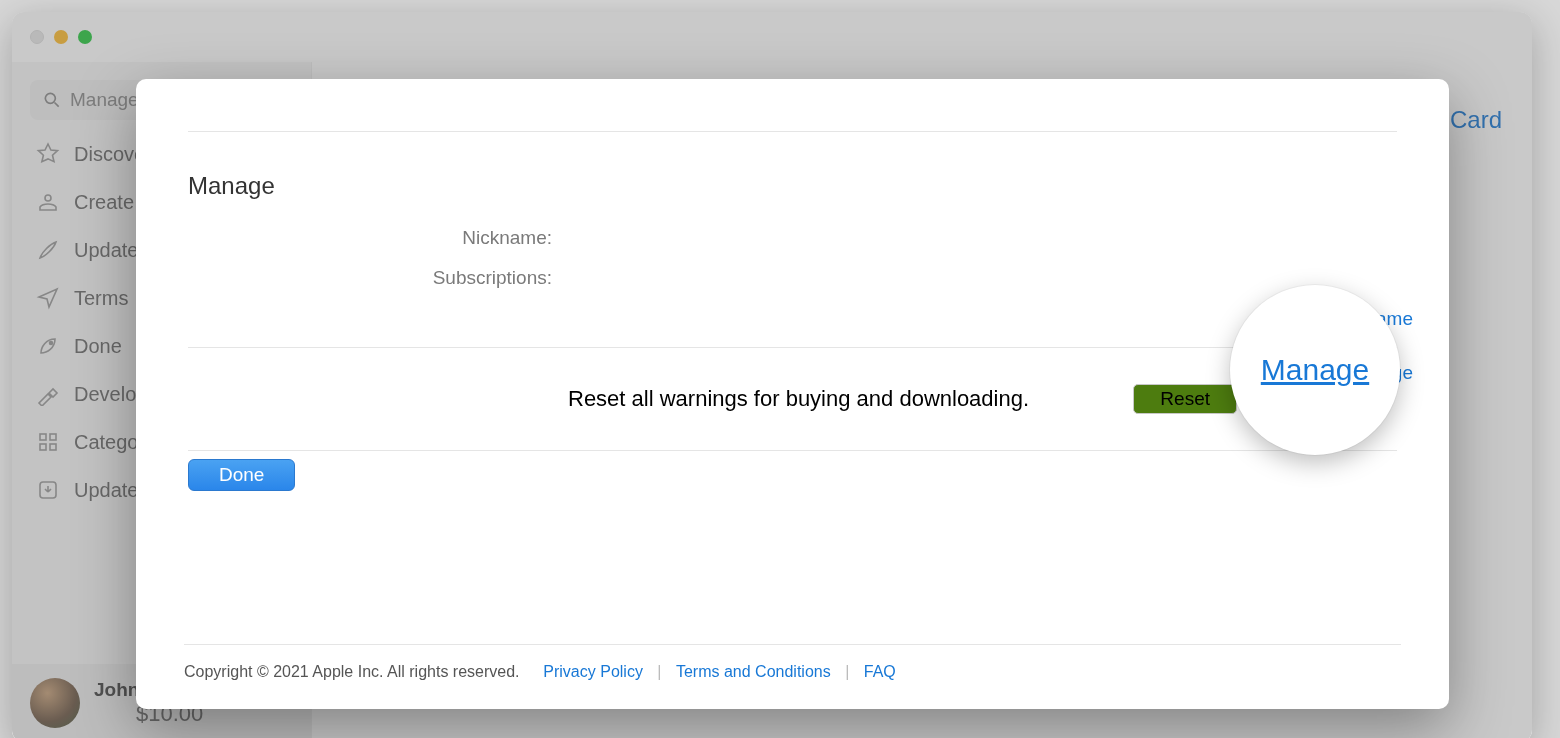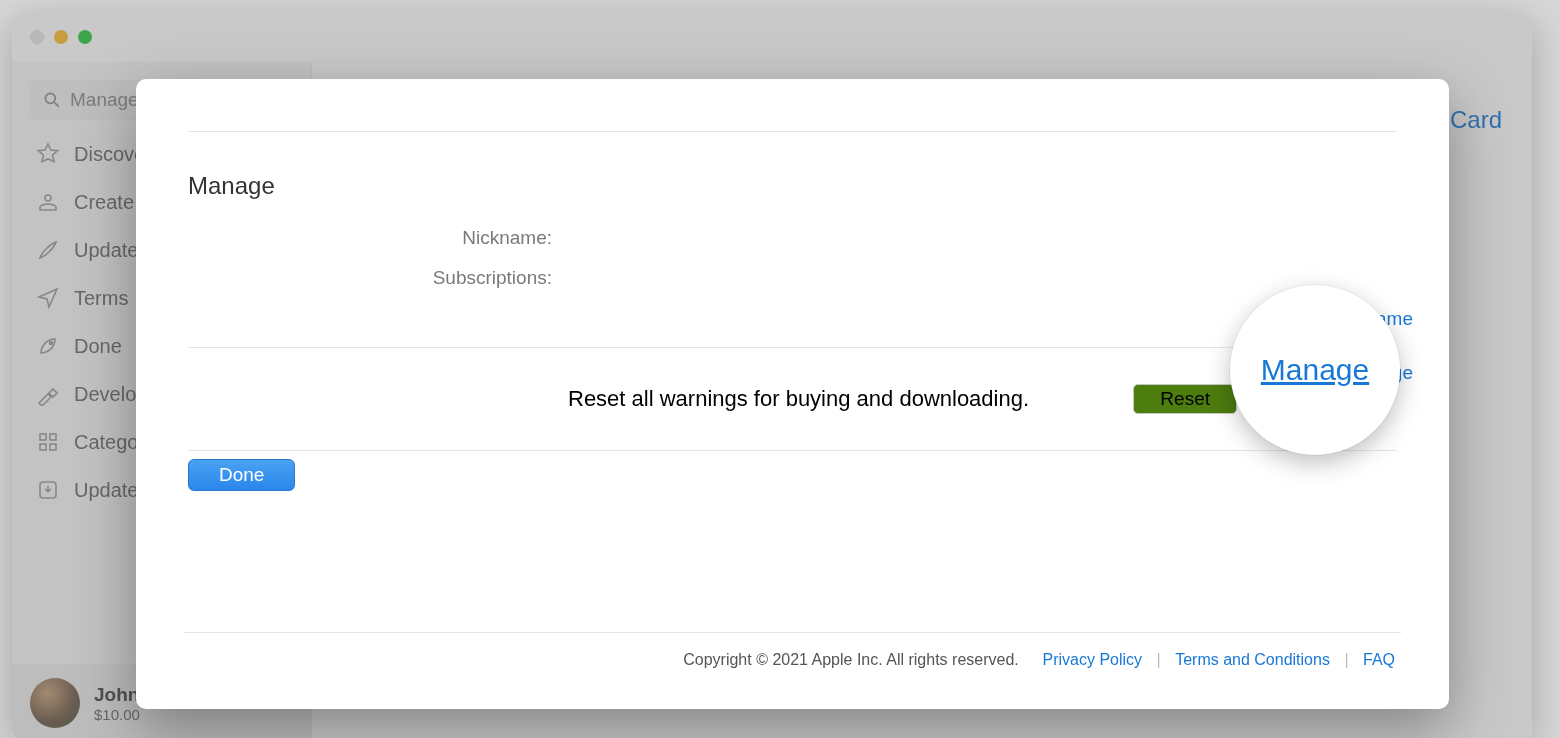--- a/index.html
+++ b/index.html
@@ -36,21 +36,21 @@
     cursor:pointer;
   }
   .sidebar-item svg { width:24px; height:24px; fill:none; stroke:#9a9a9a; stroke-width:1.6; }
   .user-row {
     position:absolute; left:0; right:0; bottom:0;
     display:flex; align-items:center; gap:14px; padding:14px 18px;
     background:#ededed;
   }
   .avatar { width:50px; height:50px; border-radius:50%; background: radial-gradient(circle at 35% 30%, #c6a07a, #6d5846 60%, #495a3f); }
   .user-name { font-size:19px; font-weight:600; color:#454545; }
-  .user-bal { font-size:15px; color:#6a6a6a; }
+  .user-bal { font-size:22px; color:#6a6a6a;margin-left:42px; }
   .main { flex:1; position:relative; background:#ffffff; }
   .top-right-link { position:absolute; top:44px; right:30px; font-size:24px; color:#1878d6; font-weight:500;}
   
   .dim {
     position:absolute; inset:0; background:rgba(100,100,100,0.35);
   }
   .dialog {
     position:absolute; left:124px; top:67px;
     width:1313px; height:630px;
     background:#ffffff; border-radius:10px;
@@ -72,23 +72,23 @@
     font-size:19px; padding:3px 26px; cursor:pointer;
   }
   .done-row { display:flex; justify-content:flex-start; padding-top:8px; }
   .done-btn {
     background:linear-gradient(#4aa2f2,#2a86ea);
     color:#fff; border:1px solid #2b79cf; border-radius:6px;
     font-size:19px; padding:4px 30px; cursor:pointer;
   }
   .footer {
     position:absolute; left:0; right:0; bottom:28px;
-    text-align:right; font-size:16px; color:#555;
+    text-align:left; font-size:16px; color:#555;
     border-top:1px solid #e5e5e5; padding-top:18px;
-    margin:12px 48px;
+    margin:0 48px;
   }
   .footer a { color:#1878d6; text-decoration:none; margin:0 6px; cursor:pointer; }
   .footer .sep { color:#bbb; margin:0 4px; }
   
   .spotlight {
     position:absolute;
     width:170px; height:170px; border-radius:50%;
     left:1094px; top:206px;
     background:#ffffff;
     box-shadow: 0 0 0 1px rgba(0,0,0,0.04), 0 8px 24px rgba(0,0,0,0.25);

